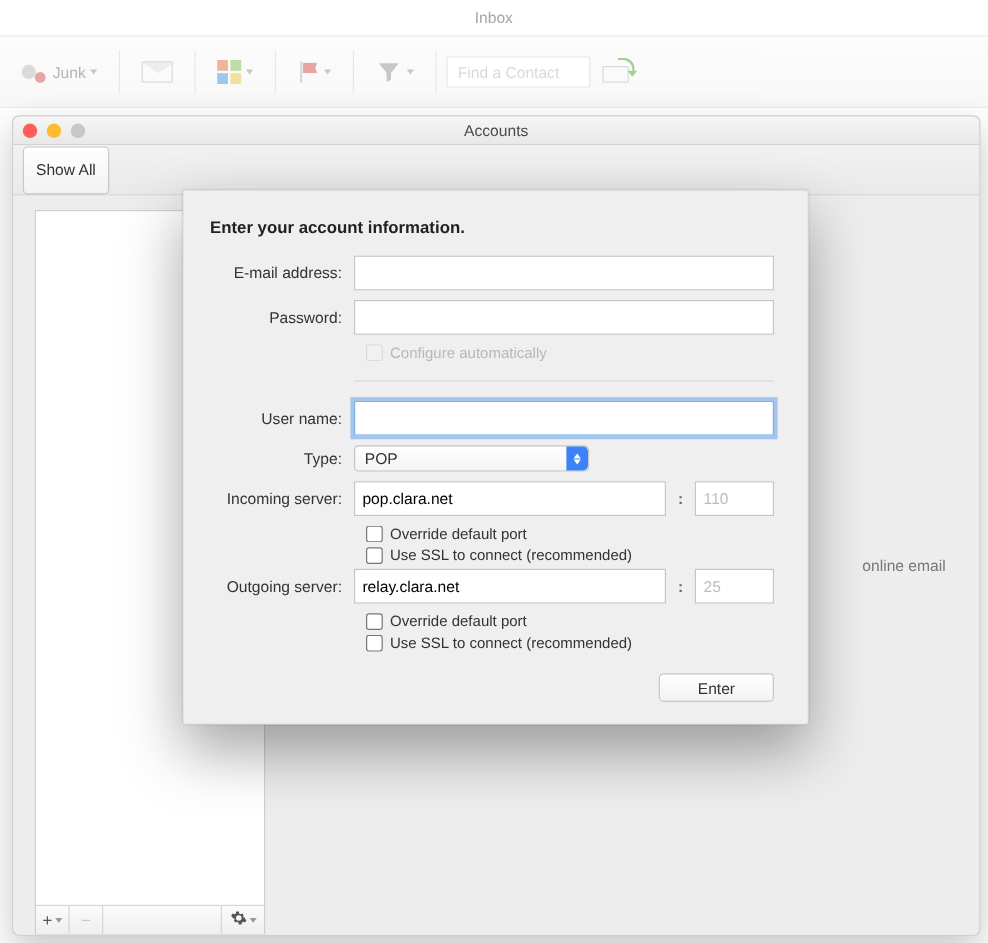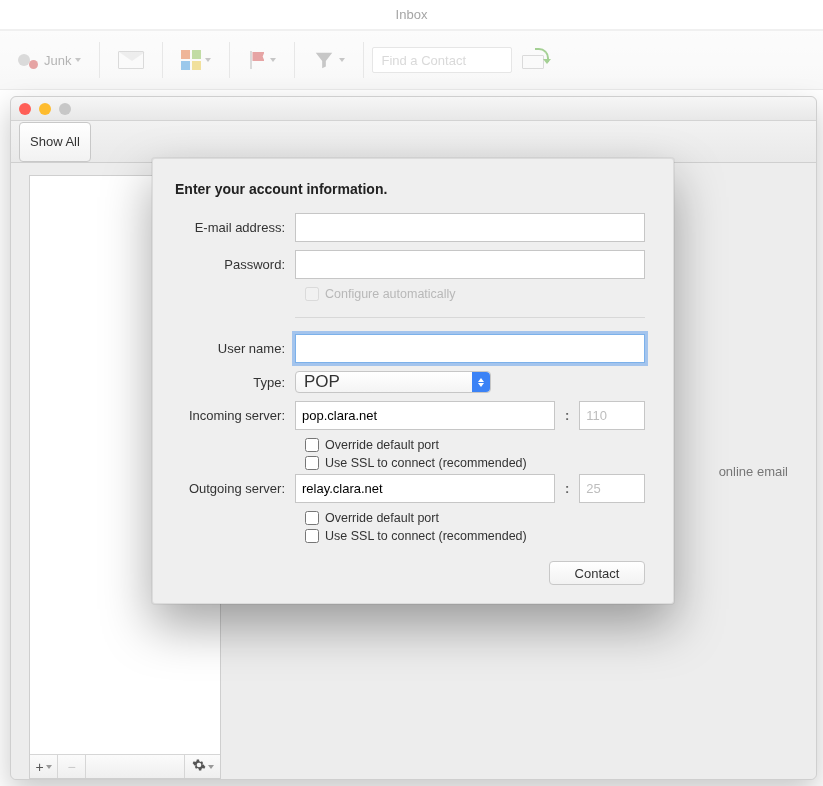--- a/index.html
+++ b/index.html
@@ -76,21 +76,21 @@
     border-top: 9px solid #bdbdbd; opacity: 0.4;
   }
   .grid-icn { display: grid; grid-template-columns: 9px 9px; grid-template-rows: 9px 9px; gap: 2px; }
   .grid-icn span { width: 9px; height: 9px; }
   .g1{background:#e37a45;} .g2{background:#8fc05a;} .g3{background:#4a9cdc;} .g4{background:#e7c84d;}
   .flag-icn { width: 18px; height: 18px; position: relative; }
   .flag-icn::before{content:"";position:absolute;left:2px;top:0;width:2px;height:18px;background:#bdbdbd;}
   .flag-icn::after{content:"";position:absolute;left:4px;top:1px;width:12px;height:9px;background:#d35b5b;clip-path:polygon(0 0,100% 0,85% 50%,100% 100%,0 100%);}
   .funnel-icn svg { width: 22px; height: 22px; }
   .findcontact {
-    width: 140px; height: 26px;
+    width: 120px; height: 26px;
     border: 1px solid #d2d2d2; background: #fff;
     color: #bbb; padding: 0 8px; display: flex; align-items: center; border-radius: 2px;
     font-size: 13px;
   }
   .sr-icn { width: 24px; height: 18px; position: relative; margin-left: 10px;}
   .sr-icn .env { width:22px;height:14px;border:1.5px solid #bdbdbd;border-radius:1px;position:absolute;bottom:0;}
   .sr-icn .arr { position:absolute;top:-3px;right:-3px;width:14px;height:14px;border:2px solid #5bab3e;border-left:none;border-bottom:none;border-radius:0 10px 0 0;}
   .sr-icn .arr::after{content:"";position:absolute;right:-4px;bottom:-2px;border-left:4px solid transparent;border-right:4px solid transparent;border-top:5px solid #5bab3e;}
 
   
@@ -195,21 +195,21 @@
   .checkbox-row.disabled{color:#b8b8b8;}
   input[type=checkbox]{width:14px;height:14px;margin:0;}
   .checkbox-row.disabled input[type=checkbox]{opacity:0.6;}
   .separator{
     margin:16px 0 16px 120px;height:1px;background:#d8d8d8;
   }
   .select{
     position:relative;width:196px;height:22px;
     background:linear-gradient(#ffffff,#f4f4f4);
     border:1px solid #c6c6c6;border-radius:4px;
-    display:flex;align-items:center;padding:0 8px;font-size:17px;
+    display:flex;align-items:center;padding:0 8px;font-size:13px;
   }
   .select .sel-btn{
     position:absolute;right:0;top:0;bottom:0;width:18px;
     background:#3b82f6;border-radius:0 4px 4px 0;
     display:flex;flex-direction:column;align-items:center;justify-content:center;gap:1px;
   }
   .select .sel-btn::before,.select .sel-btn::after{
     content:"";width:0;height:0;border-left:3.5px solid transparent;border-right:3.5px solid transparent;
   }
   .select .sel-btn::before{border-bottom:4px solid #fff;}
@@ -278,20 +278,21 @@
   </div>
 </div>
 
 <div class="accounts-window">
   <div class="acct-titlebar">
     <div class="traffic">
       <span class="tl-r"></span>
       <span class="tl-y"></span>
       <span class="tl-g"></span>
     </div>
+    <div class="acct-title">Accounts</div>
   </div>
   <div class="acct-toolbar">
     <button class="showall-btn">Show All</button>
   </div>
   <div class="acct-body">
     <div class="sidebar-list">
       <div class="spacer"></div>
       <div class="sidebar-footer">
         <div class="footbtn">
           <span>+</span>
@@ -385,15 +386,15 @@
   <div class="checkbox-row">
     <input type="checkbox" style="">
     <span>Override default port</span>
   </div>
   <div class="checkbox-row">
     <input type="checkbox" style="">
     <span>Use SSL to connect (recommended)</span>
   </div>
 
   <div class="dialog-footer">
-    <button class="mac-btn">Contact</button>
+    <button class="mac-btn">Enter</button>
   </div>
 </div>
 
 </body></html>

